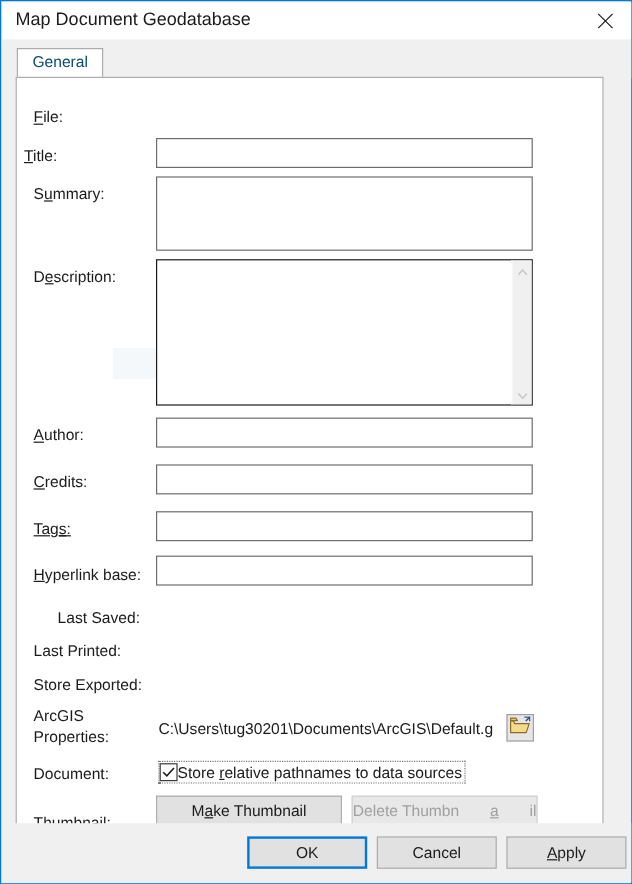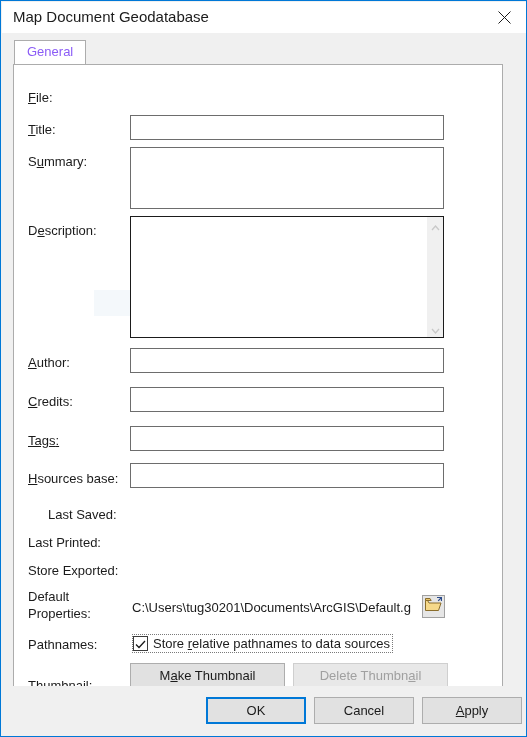--- a/index.html
+++ b/index.html
@@ -40,21 +40,21 @@
     width: 525px; height: 32px;
     background: #f0f0f0;
   }
   #tab-general {
     position: absolute; left: 12px; top: 7px;
     height: 25px;
     padding: 3px 12px 0 12px;
     background: #ffffff;
     border: 1px solid #acacac;
     border-bottom: none;
-    font-size: 13px; color: #8b5cf6;
+    font-size: 13px; color: #0c4a6e;
     cursor: default;
   }
   
   #panel {
     position: absolute; left: 12px; top: 63px;
     width: 490px; height: 624px;
     background: #ffffff;
     border: 1px solid #acacac;
     overflow: hidden;
   }
@@ -119,21 +119,21 @@
   #pathnames-box {
     width: 15px; height: 15px;
     background: #ffffff;
     border: 1px solid #3c3c3c;
     display: flex; align-items: center; justify-content: center;
     flex: 0 0 auto;
     cursor: default;
   }
   #pathnames-label {
     font-size: 13px; color: #1b1b1b;
-    margin-left: 5px; white-space: nowrap;
+    white-space: nowrap;
   }
   #pathnames-label u { text-decoration: underline; }
   
   .tbtn {
     position: absolute;
     height: 25px;
     background: #e1e1e1;
     border: 1px solid #adadad;
     display: flex; align-items: center; justify-content: center;
     font-size: 13px; color: #1b1b1b;
@@ -183,21 +183,21 @@
     <div id="tab-general">General</div>
   </div>
 
   <div id="panel">
 
     <div id="snip-artifact">Window Snip</div>
 
     <div class="lbl" style="left:14px; top:25px;"><u>F</u><span>ile:</span></div>
     <div class="value" style="left:118px; top:25px;"></div>
 
-    <div class="lbl" style="left:14px; top:57px;"><u>T</u><span>itle:</span></div>
+    <div class="lbl" style="left:6px; top:57px;"><u>T</u><span>itle:</span></div>
     <div class="field" style="left:116px; top:50px; width:314px; height:25px;"></div>
 
     <div class="lbl" style="left:14px; top:89px;"><span>S</span><u>u</u><span>mmary:</span></div>
     <div class="field" style="left:116px; top:82px; width:314px; height:62px;"></div>
 
     <div class="lbl" style="left:14px; top:158px;"><span>D</span><u>e</u><span>scription:</span></div>
     <div class="field focused" style="left:116px; top:151px; width:314px; height:122px;">
       <div class="vscroll">
         <div class="arrow up">
           <span>
@@ -218,65 +218,65 @@
 
     <div class="lbl" style="left:14px; top:290px;"><u>A</u><span>uthor:</span></div>
     <div class="field" style="left:116px; top:283px; width:314px; height:25px;"></div>
 
     <div class="lbl" style="left:14px; top:329px;"><u>C</u><span>redits:</span></div>
     <div class="field" style="left:116px; top:322px; width:314px; height:25px;"></div>
 
     <div class="lbl" style="left:14px; top:368px;text-decoration:underline;"><span>Tag</span><u>s</u><span>:</span></div>
     <div class="field" style="left:116px; top:361px; width:314px; height:25px;"></div>
 
-    <div class="lbl" style="left:14px; top:406px;"><u>H</u><span>sources base:</span></div>
+    <div class="lbl" style="left:14px; top:406px;"><u>H</u><span>yperlink base:</span></div>
     <div class="field" style="left:116px; top:398px; width:314px; height:25px;"></div>
 
     <div class="lbl" style="left:14px; top:442px;margin-left:20px;">Last Saved:</div>
     <div class="value" style="left:118px; top:442px;"></div>
 
     <div class="lbl" style="left:14px; top:470px;">Last Printed:</div>
     <div class="value" style="left:118px; top:470px;"></div>
 
     <div class="lbl" style="left:14px; top:498px;">Store Exported:</div>
     <div class="value" style="left:118px; top:498px;"></div>
 
-    <div class="lbl" style="left:14px; top:524px;">Default</div>
+    <div class="lbl" style="left:14px; top:524px;">ArcGIS</div>
     <div class="lbl" style="left:14px; top:541px;">Properties:</div>
     <div class="value" style="left:118px; top:535px;">C:\Users\tug30201\Documents\ArcGIS\Default.g</div>
     <div id="gdb-browse">
       <span>
         <svg width="17" height="15" viewBox="0 0 17 15">
           <path d="M0.5 3.5 L0.5 13.5 L13.5 13.5 L16 6 L4 6 L2.6 3.5 Z" fill="#f6d98a" stroke="#8a6d2b" stroke-width="1" stroke-linejoin="round"></path>
           <path d="M0.5 3.5 L0.5 1.5 L5 1.5 L6.2 3.5 Z" fill="#e8c46a" stroke="#8a6d2b" stroke-width="1" stroke-linejoin="round"></path>
           <path d="M12 0.5 L16.5 0.5 L16.5 4" fill="none" stroke="#2a4a8a" stroke-width="1.2"></path>
           <path d="M16.5 0.5 L13.2 3.8" stroke="#2a4a8a" stroke-width="1.2"></path>
         </svg>
       </span>
     </div>
 
-    <div class="lbl" style="left:14px; top:572px;">Pathnames:</div>
+    <div class="lbl" style="left:14px; top:572px;">Document:</div>
     <div id="pathnames-row">
       <div id="pathnames-box">
         <span>
           <svg width="11" height="9" viewBox="0 0 11 9">
               <polyline points="1,4.5 4,7.5 10,1" fill="none" stroke="#1b1b1b" stroke-width="1.3"></polyline>
             </svg>
         </span>
       </div>
       <div id="pathnames-label"><span>Store </span><u>r</u><span>elative pathnames to data sources</span></div>
     </div>
 
     <div class="lbl" style="left:14px; top:613px;">Thumbnail:</div>
     <div class="tbtn" style="left:116px; top:598px; width:155px;">
         <span>M</span>
         <u>a</u>
         <span>ke Thumbnail</span>
       </div>
-    <div class="tbtn disabled" style="left:279px; top:598px; width:155px;">
+    <div class="tbtn disabled" style="left:279px; top:598px; width:155px;justify-content:space-between;">
         <span>Delete Thumbn</span>
         <u>a</u>
         <span>il</span>
       </div>
 
   </div>
 
   <div id="footer">
     <div class="fbtn default" id="btn-ok">OK</div>
     <div class="fbtn" id="btn-cancel">Cancel</div>

